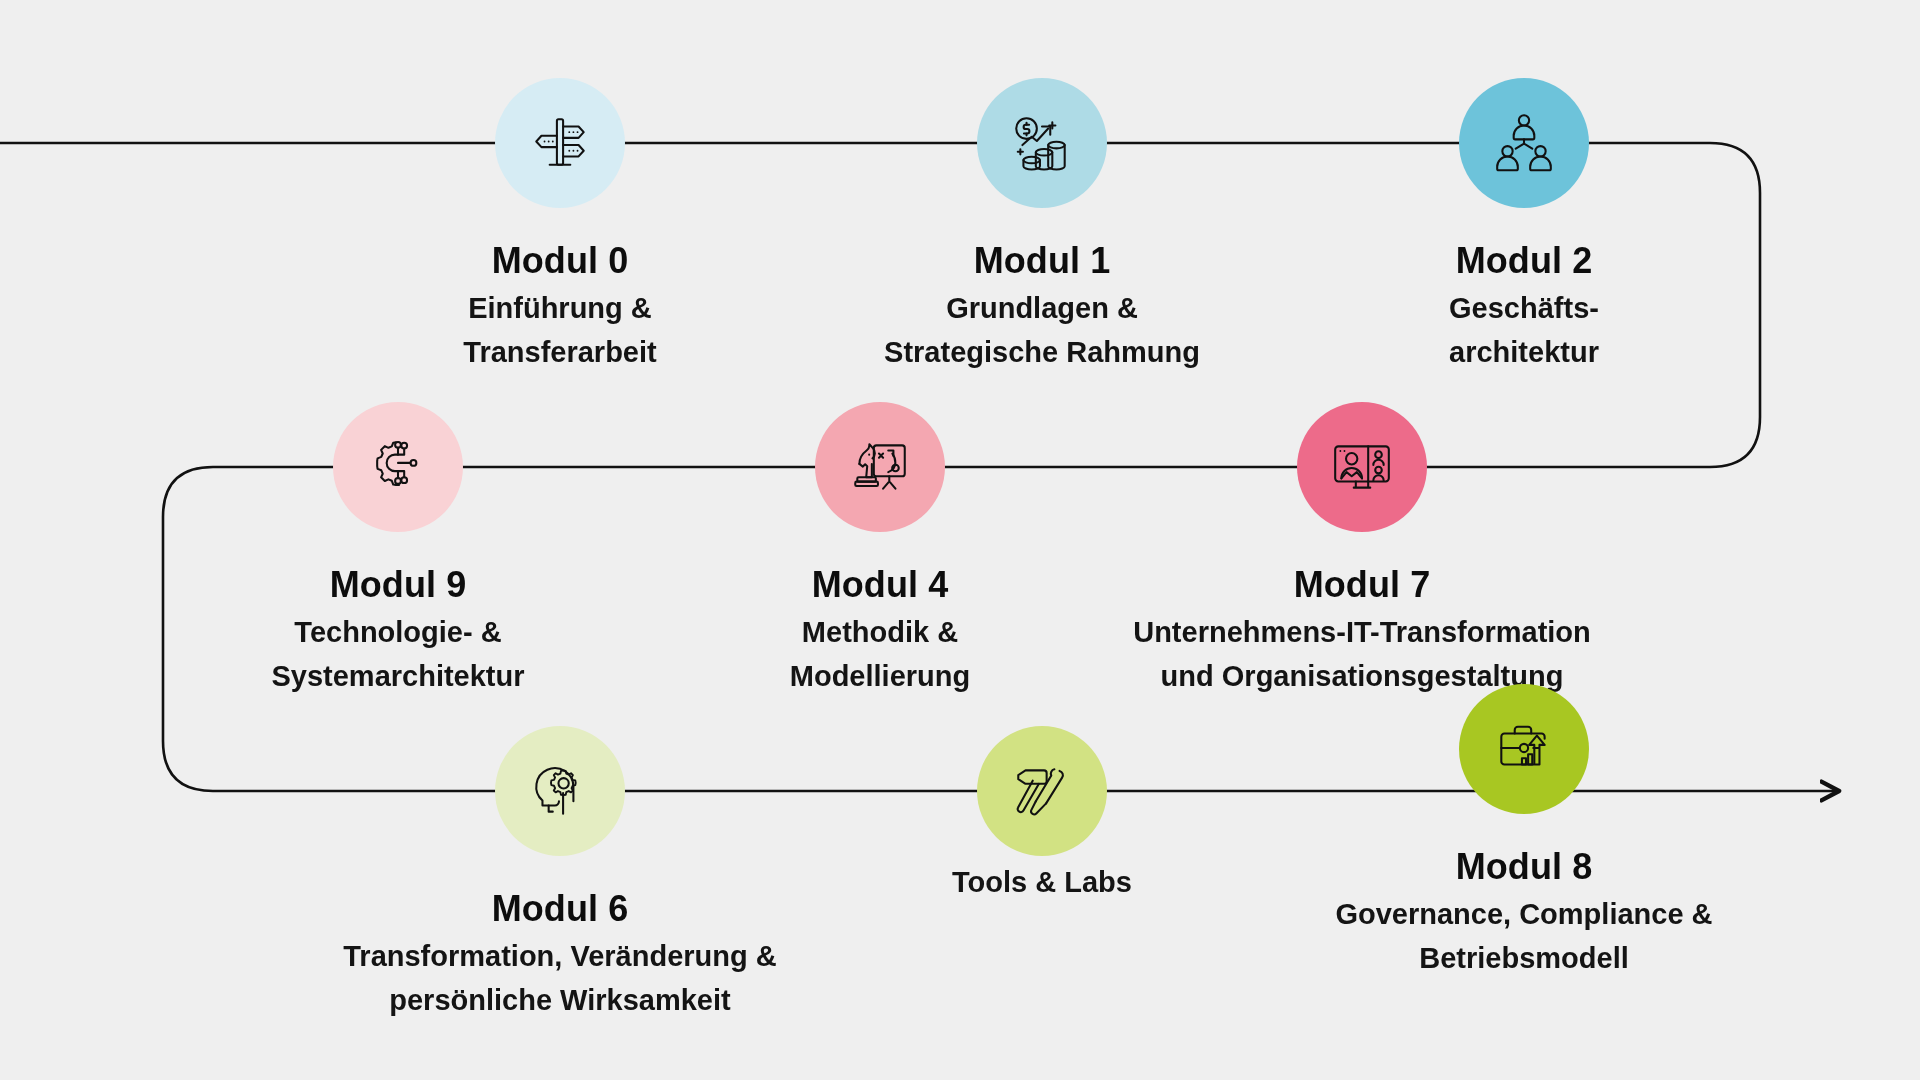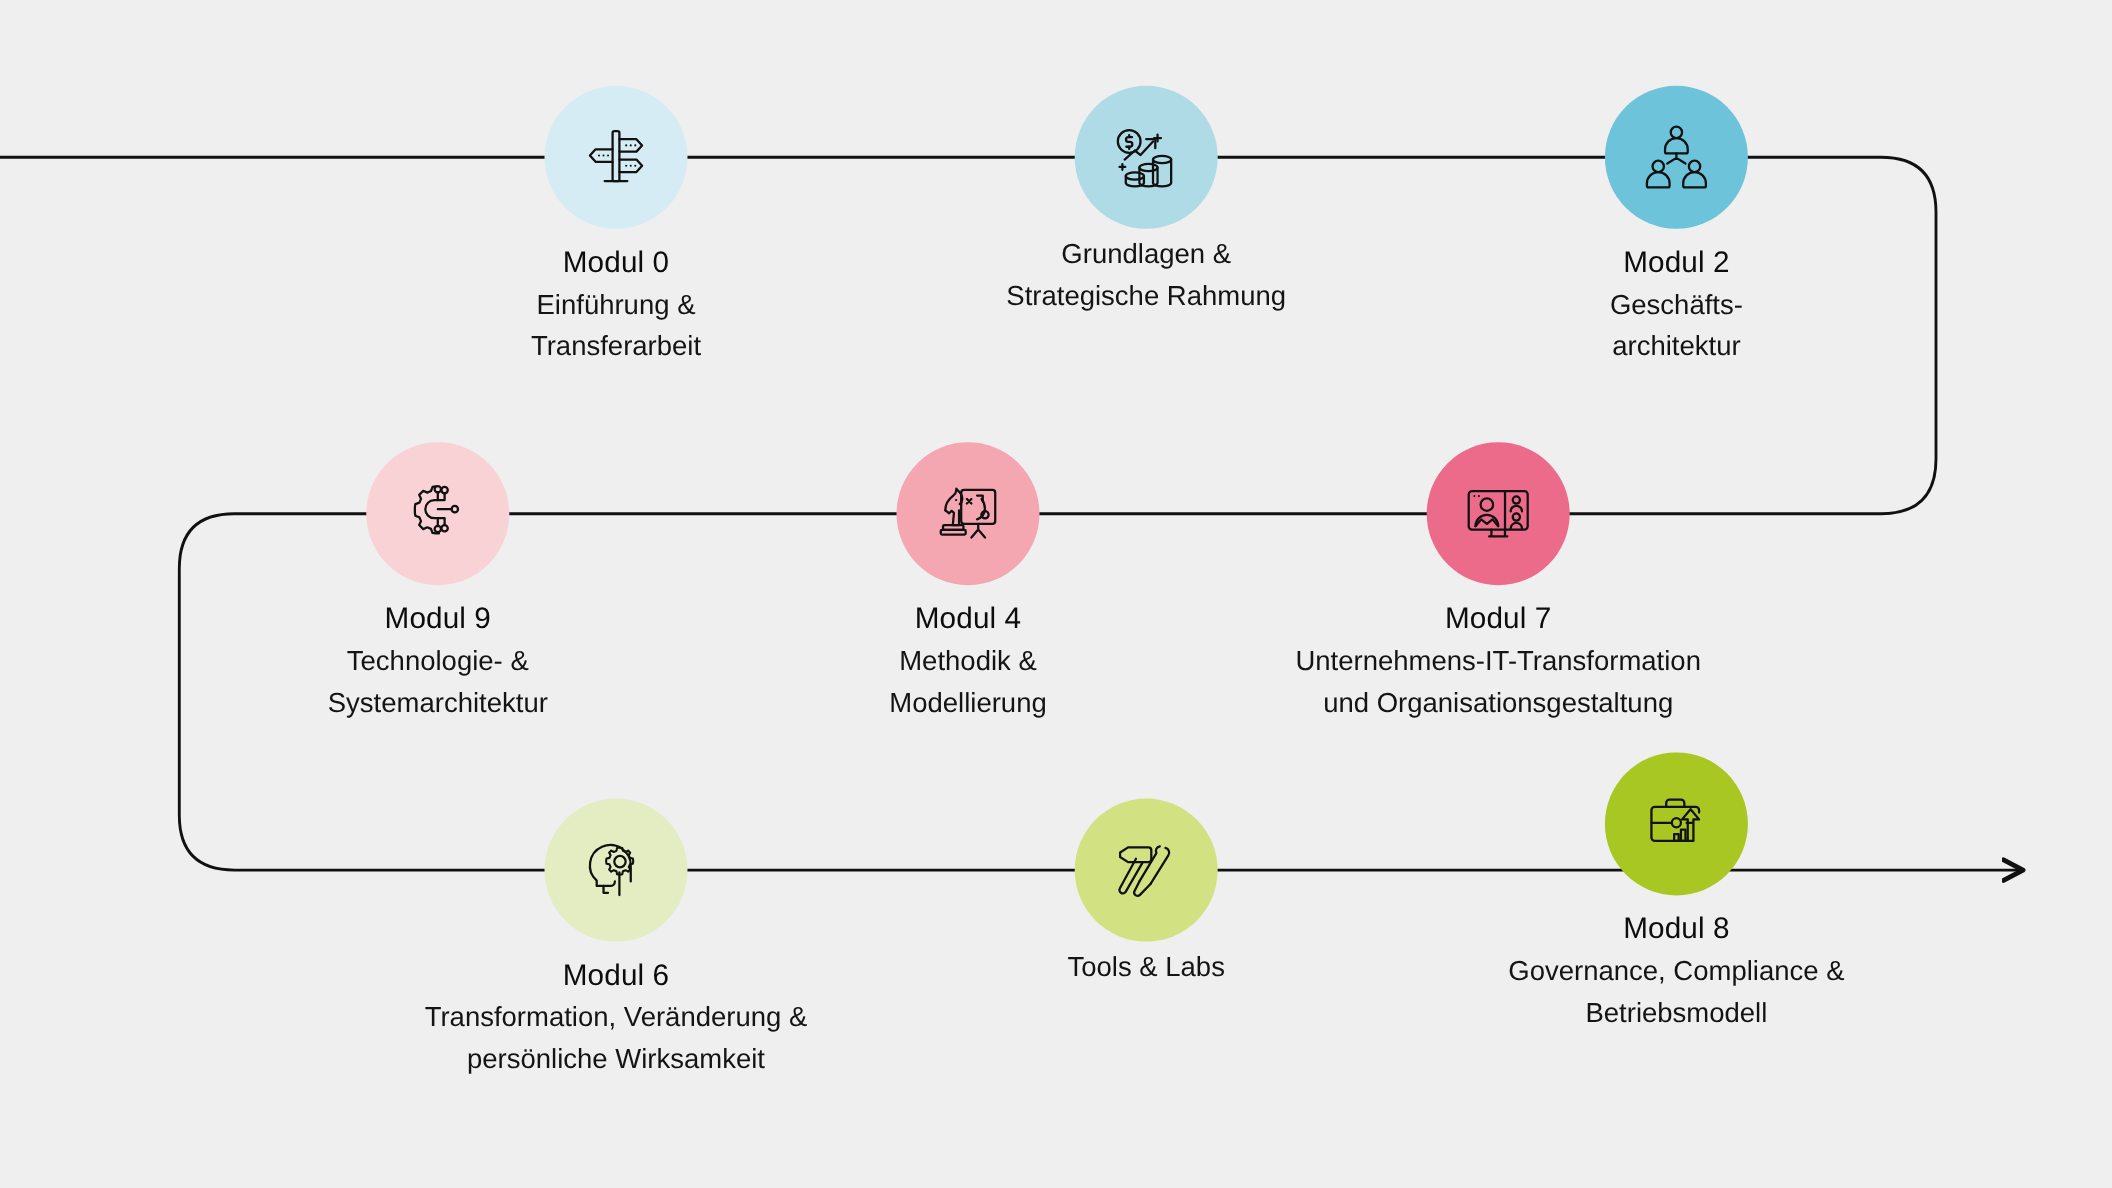--- a/index.html
+++ b/index.html
@@ -44,29 +44,29 @@
     align-items: center;
     justify-content: center;
     position: relative;
   }
   .node-circle svg {
     width: 66px;
     height: 66px;
     display: block;
   }
   .node-title {
-    font-size: 27px;
-    font-weight: normal;
+    font-size: 36px;
+    font-weight: bold;
     letter-spacing: 0.1px;
-    margin-top: 15px;
+    margin-top: 32px;
     color: #0d0d0d;
   }
   .node-desc {
-    font-size: 25px;
-    font-weight: 400;
+    font-size: 29px;
+    font-weight: 700;
     line-height: 1.52;
     margin-top: 4px;
     color: #141414;
     white-space: pre-line;
   }
 </style>
 </head>
 <body>
 
 <div id="canvas">
@@ -119,20 +119,21 @@
           <path d="M11,38 v5 M8.5,40.5 h5"></path>
           <ellipse cx="22" cy="48.5" rx="8" ry="3.2"></ellipse>
           <path d="M14,48.5 v6 a8,3.2 0 0 0 16,0 v-6"></path>
           <ellipse cx="34" cy="41" rx="8" ry="3.2"></ellipse>
           <path d="M26,41 v13.5 a8,3.2 0 0 0 16,0 V41"></path>
           <ellipse cx="46" cy="34" rx="8" ry="3.2"></ellipse>
           <path d="M38,34 v20.5 a8,3.2 0 0 0 16,0 V34"></path>
         </svg>
       </span>
     </div>
+    <div class="node-title">Modul 1</div>
     <div class="node-desc">Grundlagen &amp;
 Strategische Rahmung</div>
   </div>
 
   <div class="node" style="left:1524px; top:78px;text-align:center;">
     <div class="node-circle" style="background:#6dc3da;">
       <span>
         <svg viewBox="0 0 64 64" fill="none" stroke="#111" stroke-width="2" stroke-linecap="round" stroke-linejoin="round">
           <circle cx="32" cy="10" r="5"></circle>
           <path d="M22,25 a10,10 0 0 1 20,0 v2 a1.5,1.5 0 0 1 -1.5,1.5 h-17 A1.5,1.5 0 0 1 22,27 z"></path>

